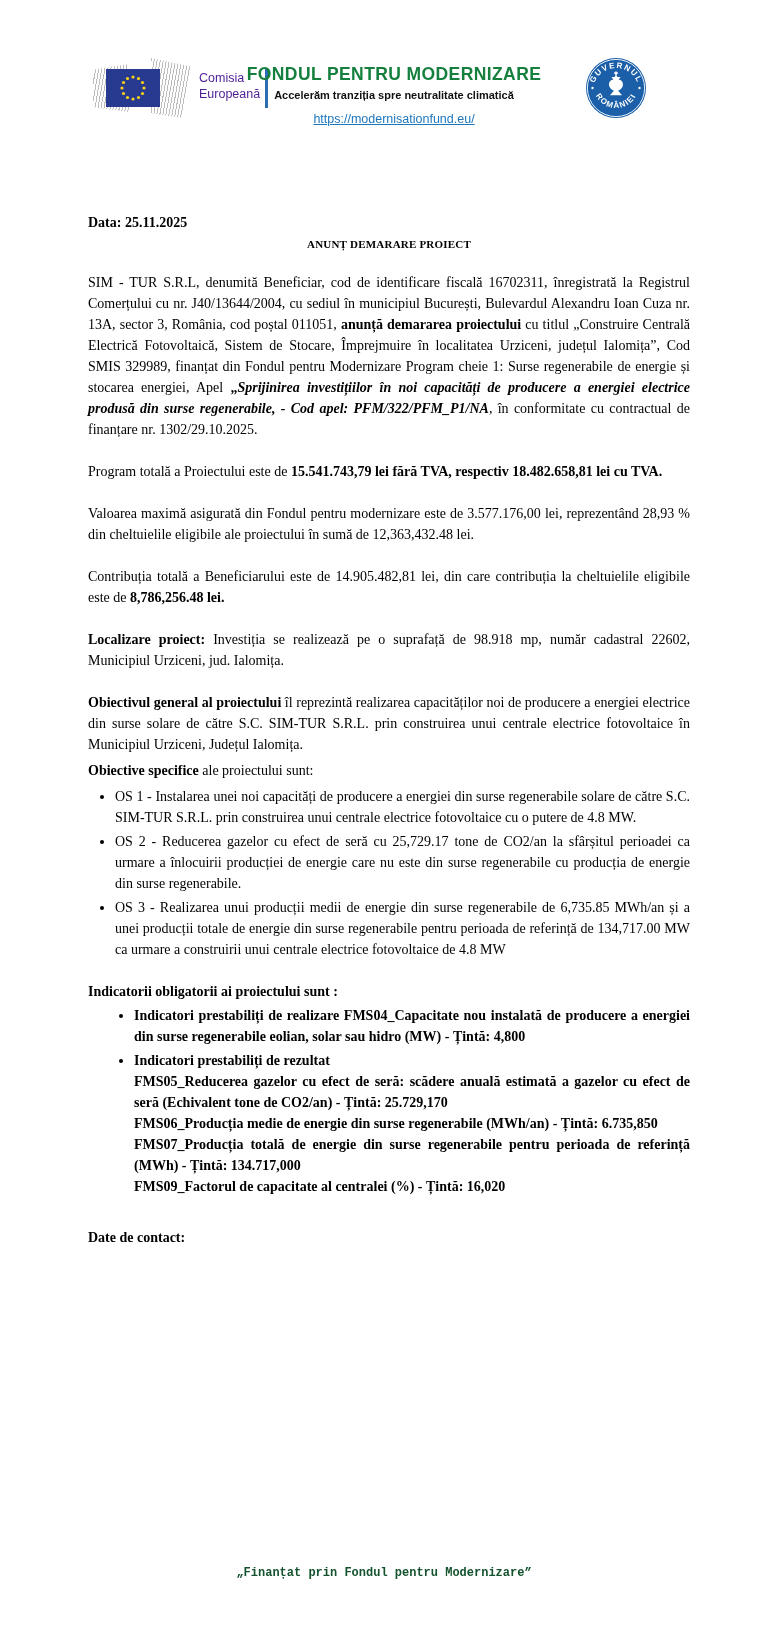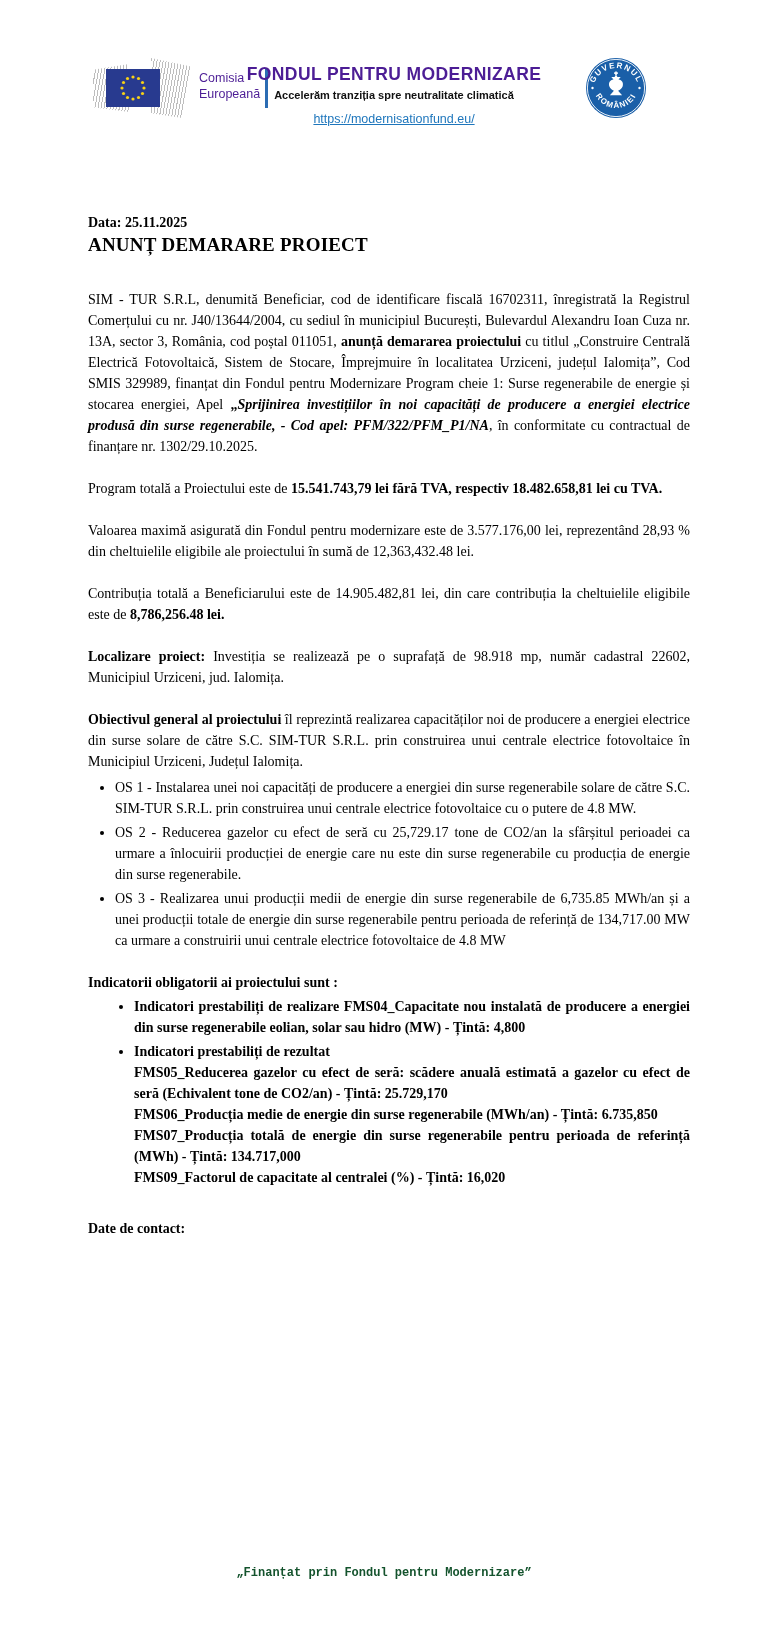--- a/index.html
+++ b/index.html
@@ -26,21 +26,21 @@
   .eu-flag { position: absolute; left: 14px; top: 12px; width: 52px; height: 36px; background: #283A8F; box-shadow: 0 0 0 1px #283A8F; }
   .ec-text {
     position: absolute; left: 106px; top: 12px; width: 62px;
     font-family: "Liberation Sans", sans-serif; font-size: 12.5px; line-height: 1.3; color: #4c1d95;
   }
   .ec-bar { position: absolute; left: 172px; top: 10px; width: 3px; height: 40px; background: #2b6cb3; }
 
   .fm-block { position: absolute; top: 64px; left: 204px; width: 380px; text-align: center; }
   .fm-title {
     font-family: "Liberation Sans", sans-serif; font-weight: bold;
-    font-size: 17.5px; letter-spacing: 0.4px; color: #4c1d95;
+    font-size: 17.5px; letter-spacing: 0.4px; color: #15803d;
   }
   .fm-sub {
     font-family: "Liberation Sans", sans-serif; font-weight: bold;
     font-size: 11px; color: #111111; margin-top: 4px;
   }
   .fm-link {
     display: inline-block; margin-top: 11px;
     font-family: "Liberation Sans", sans-serif; font-size: 12.5px;
     color: #1E76BC; text-decoration: underline; cursor: pointer;
   }
@@ -49,21 +49,21 @@
 
   
   .body {
     position: absolute; top: 212px; left: 88px; width: 602px;
     font-size: 14px; line-height: 21px; text-align: justify;
   }
   .b  { font-weight: bold; }
   .bi { font-weight: bold; font-style: italic; }
 
   .date-line { margin: 0 0 1px 0; text-align: left; }
-  .doc-title { margin: 0 0 34px 0; font-size: 19px; font-weight: bold; letter-spacing: 0.2px; }
+  .doc-title { margin: 0 0 17px 0; font-size: 11px; text-align: center; font-weight: bold; letter-spacing: 0.2px; }
 
   .para   { margin: 0 0 21px 0; }
   .para-t { margin: 0 0 5px 0; }   
   ul.os-list  { margin: 0 0 21px 0; padding-left: 27px; }
   ul.os-list li { margin-bottom: 3px; }
   .ind-heading { margin: 0 0 3px 0; text-align: left; }
   ul.ind-list { margin: 0 0 30px 0; padding-left: 46px; }
   ul.ind-list li { margin-bottom: 3px; font-weight: bold; }
   .sub-line { text-align: justify; }
   .contact-heading { margin: 16px 0 0 0; text-align: left; }
@@ -153,20 +153,21 @@
     <p class="para"><span>Program totală a Proiectului este de </span><span class="b">15.541.743,79 lei fără TVA, respectiv 18.482.658,81 lei cu TVA.</span></p>
 
     <p class="para">Valoarea maximă asigurată din Fondul pentru modernizare este de 3.577.176,00 lei, reprezentând 28,93 % din cheltuielile eligibile ale proiectului în sumă de 12,363,432.48 lei.</p>
 
     <p class="para"><span>Contribuția totală a Beneficiarului este de 14.905.482,81 lei, din care contribuția la cheltuielile eligibile este de </span><span class="b">8,786,256.48 lei.</span></p>
 
     <p class="para"><span class="b">Localizare proiect:</span><span> Investiția se realizează pe o suprafață de 98.918 mp, număr cadastral 22602, Municipiul Urziceni, jud. Ialomița.</span></p>
 
     <p class="para-t"><span class="b">Obiectivul general al proiectului</span><span> îl reprezintă realizarea capacităților noi de producere a energiei electrice din surse solare de către S.C. SIM-TUR S.R.L. prin construirea unui centrale electrice fotovoltaice în Municipiul Urziceni, Județul Ialomița.</span></p>
 
+    <p class="para-t"><span class="b">Obiective specifice</span><span> ale proiectului sunt:</span></p>
 
     <ul class="os-list">
       <li>OS 1 - Instalarea unei noi capacități de producere a energiei din surse regenerabile solare de către S.C. SIM-TUR S.R.L. prin construirea unui centrale electrice fotovoltaice cu o putere de 4.8 MW.</li>
       <li>OS 2 - Reducerea gazelor cu efect de seră cu 25,729.17 tone de CO2/an la sfârșitul perioadei ca urmare a înlocuirii producției de energie care nu este din surse regenerabile cu producția de energie din surse regenerabile.</li>
       <li>OS 3 - Realizarea unui producții medii de energie din surse regenerabile de 6,735.85 MWh/an și a unei producții totale de energie din surse regenerabile pentru perioada de referință de 134,717.00 MW ca urmare a construirii unui centrale electrice fotovoltaice de 4.8 MW</li>
     </ul>
 
     <p class="ind-heading b">Indicatorii obligatorii ai proiectului sunt :</p>
 
     <ul class="ind-list">

